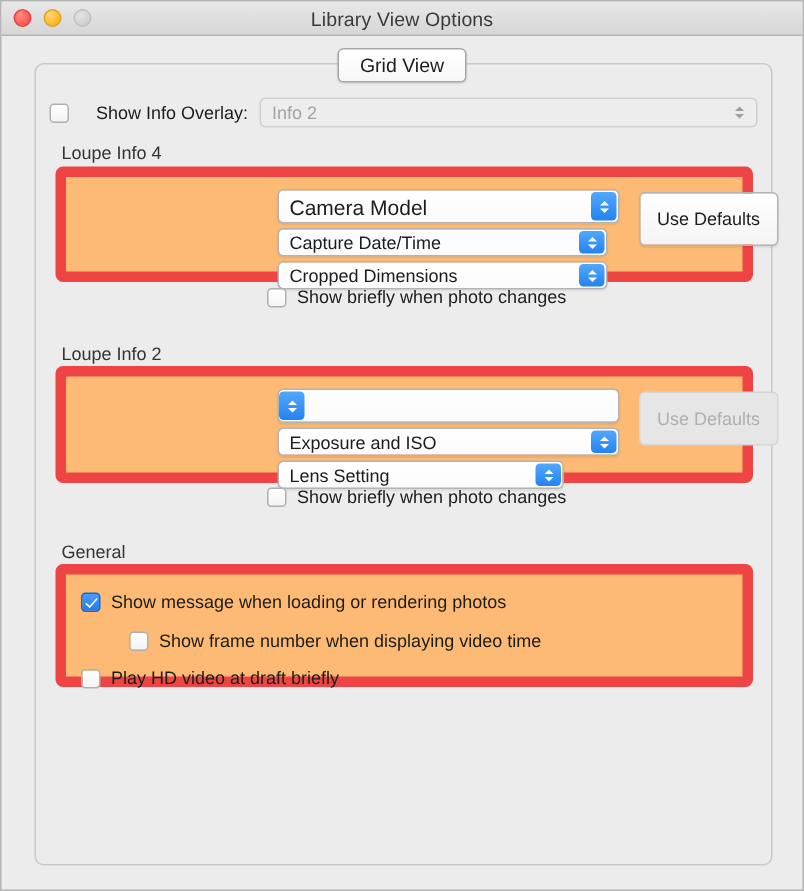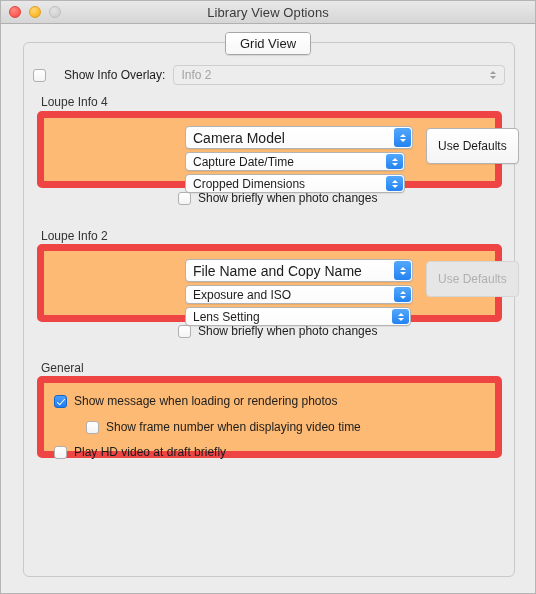--- a/index.html
+++ b/index.html
@@ -354,39 +354,38 @@
     <div class="cbrow" style="left:154px; top:148px;">
       <div class="cb"></div>
       <div class="cblabel">Show briefly when photo changes</div>
     </div>
 
     <div class="group-title" style="left:17px; top:186px;">Loupe Info 2</div>
     <div class="panel" style="left:13px; top:201px; width:465px; height:78px;">
 
       <div class="panel-row" style="left:141px; top:8px; width:228px;">
         <div class="popup lg" style="width:228px; height:23px;">
-          <div class="ptext">File Name and Copy Name</div>
           <div class="stepper">
             <div class="chev up"></div>
               <div class="chev down"></div>
           </div>
         </div>
       </div>
 
       <div class="panel-row" style="left:141px; top:34px; width:228px;">
         <div class="popup" style="width:236px; height:19px;">
           <div class="ptext">Exposure and ISO</div>
           <div class="stepper">
             <div class="chev up"></div>
               <div class="chev down"></div>
           </div>
         </div>
       </div>
 
-      <div class="panel-row" style="left:141px; top:56px; width:226px;">
+      <div class="panel-row" style="left:141px; top:56px; width:191px;">
         <div class="popup" style="width:228px; height:19px;">
           <div class="ptext">Lens Setting</div>
           <div class="stepper">
             <div class="chev up"></div>
               <div class="chev down"></div>
           </div>
         </div>
       </div>
 
       <div class="push disabled" style="position:absolute; left:382px; top:10px;">Use Defaults</div>

